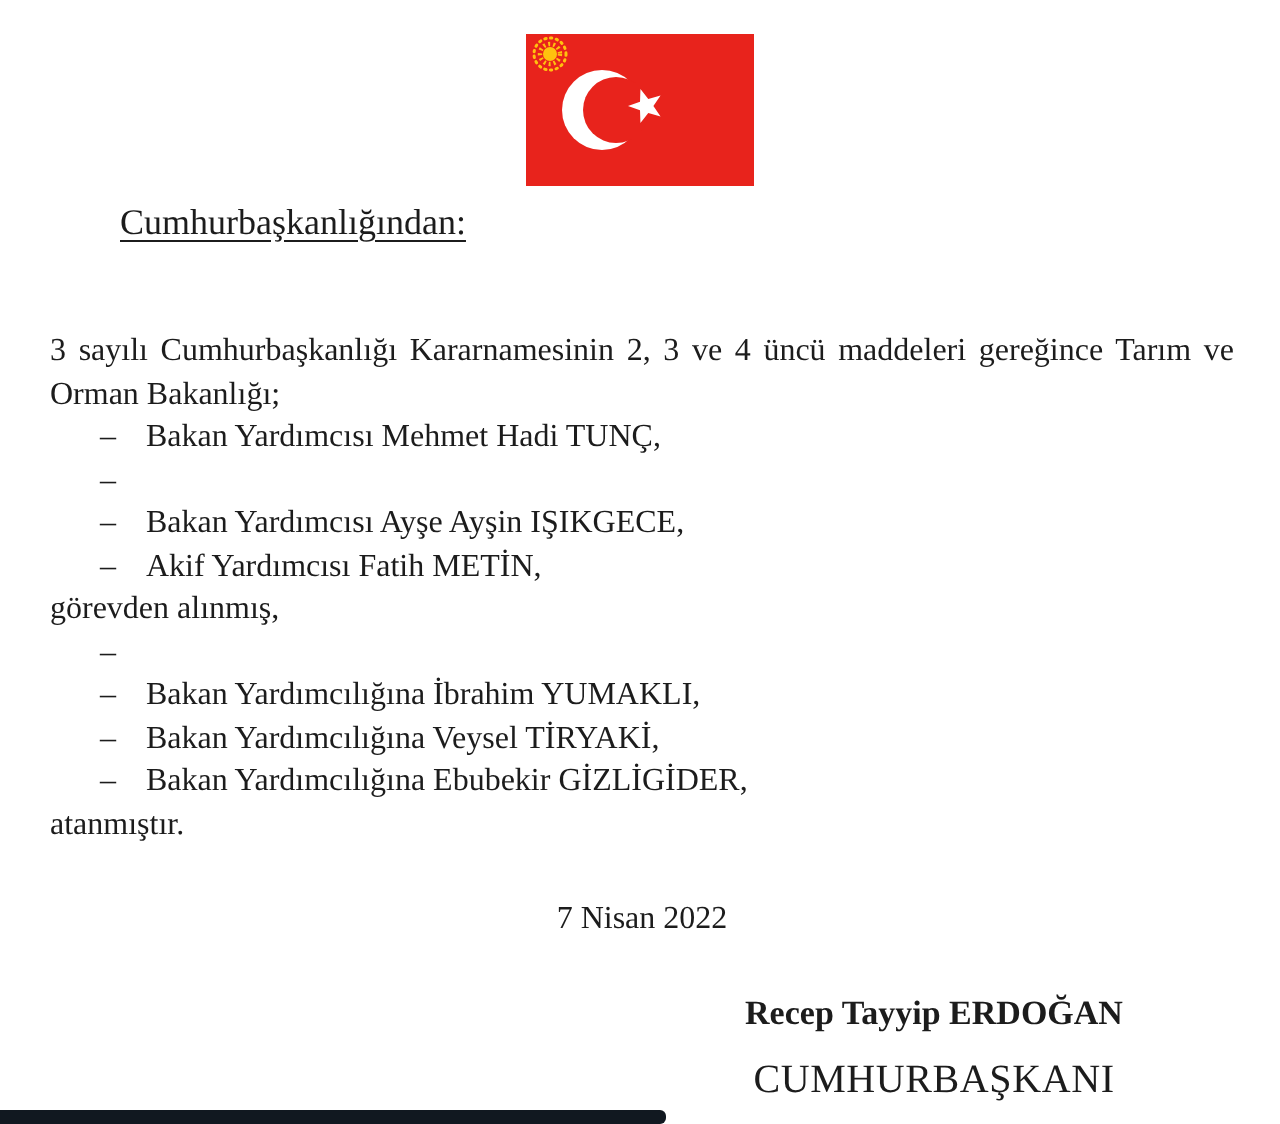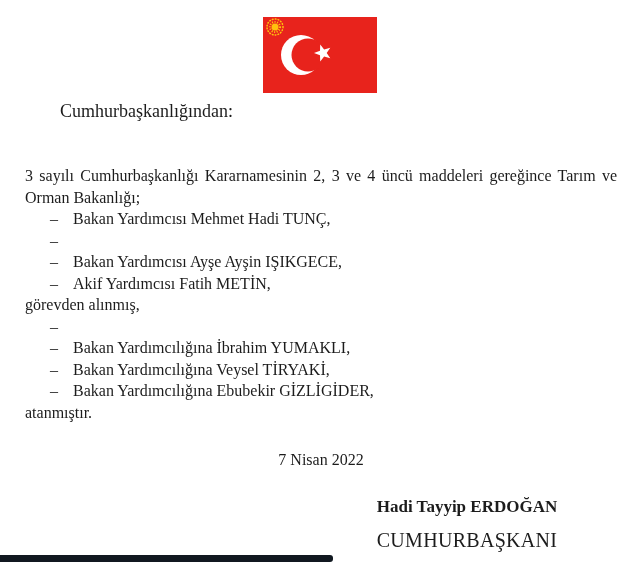--- a/index.html
+++ b/index.html
@@ -3,21 +3,21 @@
 <meta charset="utf-8">
 <style>
   html,body{margin:0;padding:0;background:#fff;}
   .page{
     position:relative;width:640px;height:562px;background:#fff;overflow:hidden;
     font-family:"Liberation Serif",serif;color:var(--ink,#1c1c1c);
   }
   .flag{position:absolute;left:263px;top:17px;width:114px;height:76px;}
   .flag svg{display:block;width:100%;height:100%;}
   .header{position:absolute;left:60px;top:101px;}
-  .from{font-size:18px;text-underline-offset:3px;}
+  .from{font-size:18px;text-decoration:underline;text-underline-offset:3px;}
   .karar{font-size:17px;font-weight:bold;margin-top:6px;}
   .content{position:absolute;left:25px;top:165px;width:592px;font-size:16px;line-height:21.5px;}
   .intro{margin:0;text-align:justify;}
   .li{display:flex;padding-left:25px;}
   .dash{width:23px;flex:none;}
   .date{text-align:center;margin-top:26px;}
   .signature{width:240px;margin:26px 30px 0 auto;text-align:center;line-height:1.2;}
   .sig-name{font-size:17px;font-weight:bold;}
   .sig-title{font-size:20px;margin-top:11px;letter-spacing:0.3px;}
   .bottom-bar{
@@ -87,20 +87,20 @@
       <div class="li">
         <span class="dash">–</span>
         <span>Bakan Yardımcılığına Ebubekir GİZLİGİDER,</span>
       </div>
     </div>
     <div>atanmıştır.</div>
 
     <div class="date">7 Nisan 2022</div>
 
     <div class="signature">
-      <div class="sig-name">Hadi Tayyip ERDOĞAN</div>
+      <div class="sig-name">Recep Tayyip ERDOĞAN</div>
       <div class="sig-title">CUMHURBAŞKANI</div>
     </div>
   </div>
 
   <div class="bottom-bar"></div>
 
 </div>
 
 </body></html>

